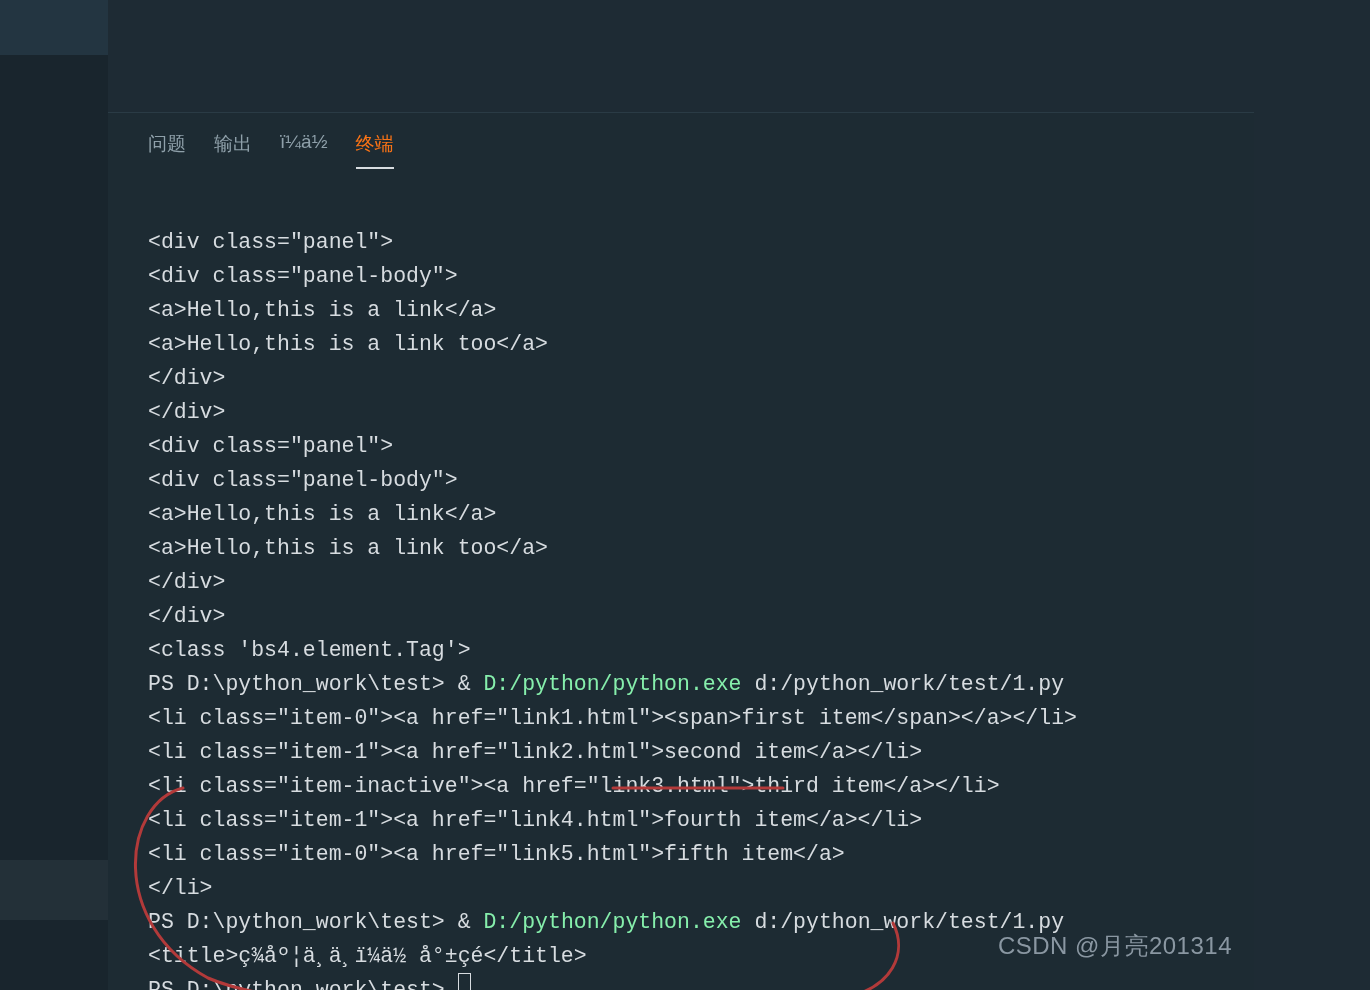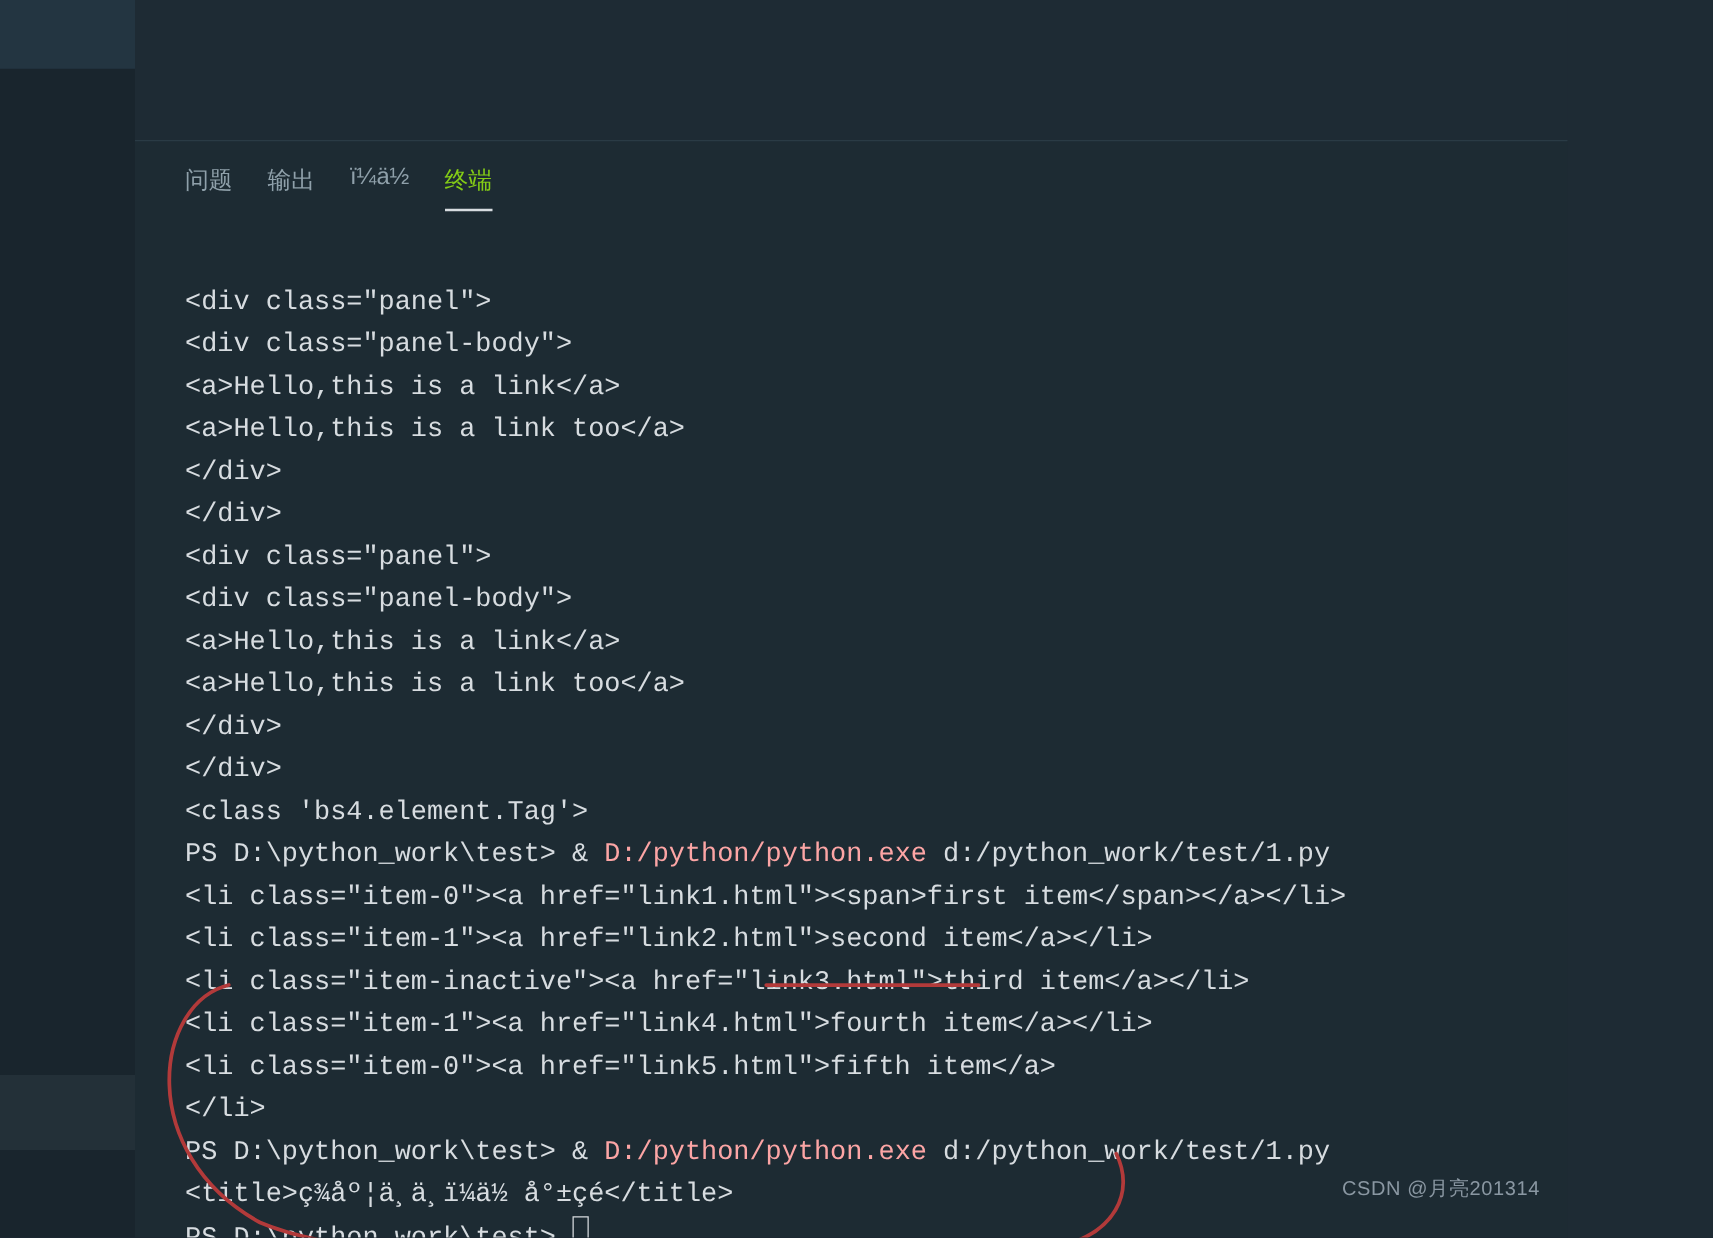--- a/index.html
+++ b/index.html
@@ -63,53 +63,53 @@
     padding: 18px 40px 0 40px;
     font-size: 19px;
     color: #8fa0aa;
     font-family: "Microsoft YaHei", sans-serif;
   }
   .tab {
     padding-bottom: 10px;
     cursor: pointer;
   }
   .tab.active {
-    color: #84cc16;
+    color: #f97316;
     border-bottom: 2px solid #d7dce0;
   }
   .terminal {
     position: absolute;
     left: 40px;
     top: 78px;
     right: 0;
     font-family: Consolas, "Courier New", monospace;
     font-size: 21.5px;
     line-height: 34px;
     color: #d7dce0;
     white-space: pre;
   }
-  .yellow { color: #fca5a5; }
+  .yellow { color: #86efac; }
   .cursor-box {
     display: inline-block;
     width: 11px;
     height: 24px;
     border: 1.5px solid #d7dce0;
     vertical-align: -3px;
   }
   
   .scribble {
     position: absolute;
     pointer-events: none;
   }
   .watermark {
     position: absolute;
     right: 22px;
     bottom: 28px;
     font-family: "Microsoft YaHei", sans-serif;
-    font-size: 16px;
+    font-size: 24px;
     color: #8a97a2;
     letter-spacing: 0.5px;
   }
   .sb-track {
     position: absolute;
     right: 0;
     top: 0;
     width: 88px;
     height: 112px;
     background: transparent;

